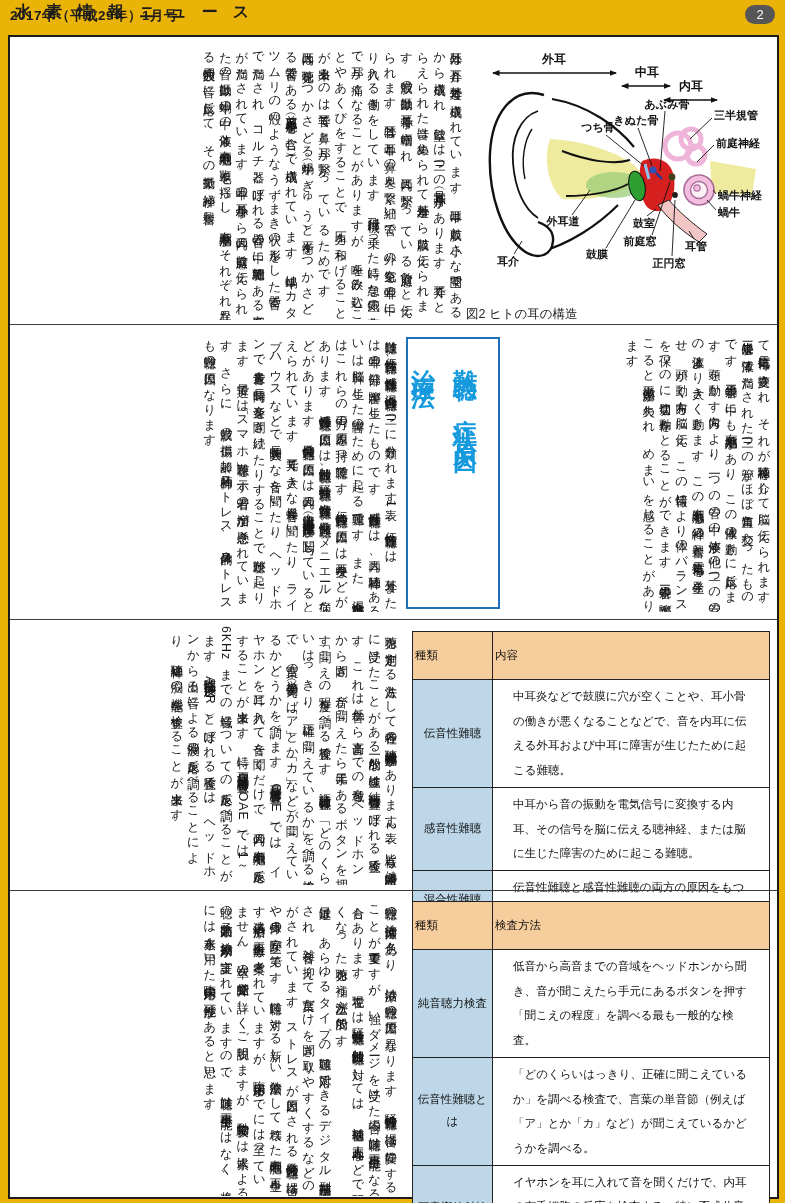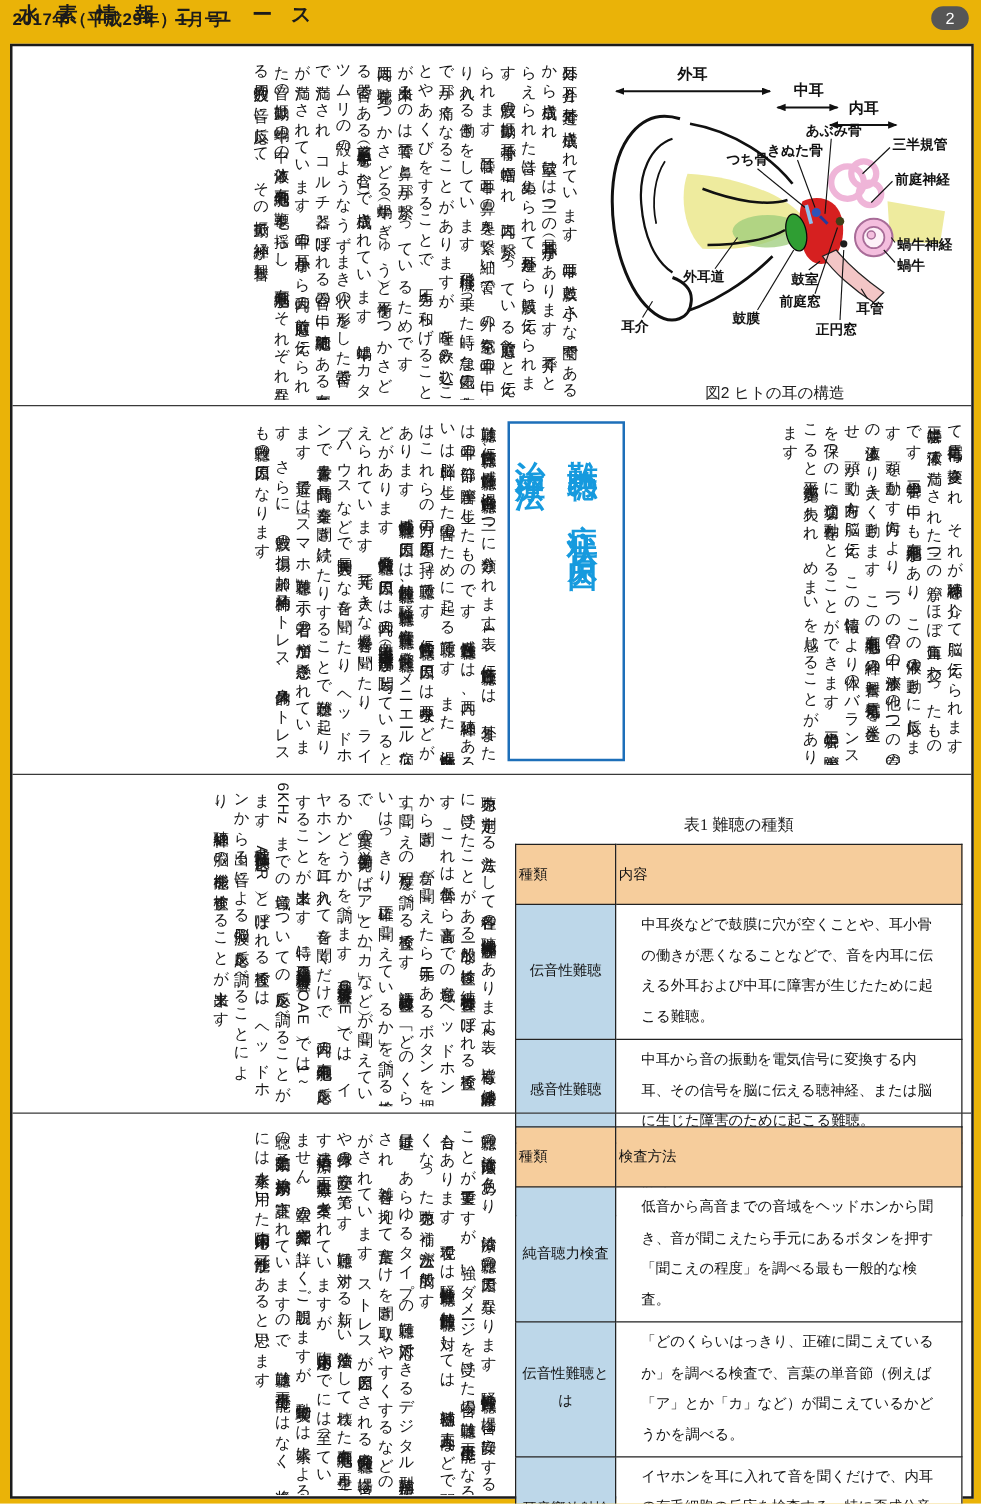--- a/index.html
+++ b/index.html
@@ -18,21 +18,21 @@
          letter-spacing:1px;color:#161616;overflow:hidden;text-align:left;}
   .vtext p{margin:0;}
   
   .sec-title{position:absolute;border:2.5px solid #1d6fb9;background:#fff;
              writing-mode:vertical-rl;color:#169ade;font-weight:bold;font-size:24px;
              letter-spacing:8px;line-height:1.75;padding:10px 12px 4px 0;box-sizing:border-box;overflow:hidden;
              font-family:"Liberation Serif",serif;}
   .sec-title p{margin:0;}
   
   .figure{position:absolute;}
-  .fig-caption{position:absolute;left:0;right:0;bottom:0;text-align:center;font-size:12.5px;color:#222;}
+  .fig-caption{position:absolute;left:0;right:0;bottom:0;text-align:left;font-size:12.5px;color:#222;}
   svg text{font-family:"Liberation Sans",sans-serif;}
   .svg-label{font-size:11px;font-weight:bold;fill:#111;}
   .svg-region{font-size:12px;font-weight:bold;fill:#111;}
   
   .tbl-wrap{position:absolute;}
   .tbl-caption{text-align:center;font-size:13px;font-family:"Liberation Serif",serif;color:#222;}
   table.data{border-collapse:collapse;margin:6px 0 0 4px;width:358px;table-layout:fixed;
              font-family:"Liberation Serif",serif;font-size:11.5px;color:#111;}
   table.data th,table.data td{border:1.5px solid #222;vertical-align:middle;}
   table.data th{background:#f6cd9c;font-weight:normal;text-align:left;padding:16px 2px;}
@@ -158,21 +158,20 @@
       <p>難聴は伝音性難聴、感音性難聴、混合性難聴の三つに分類されます（表1）。伝音性難聴とは、外耳または中耳の部分に障害が生じたものです。感音性難聴とは、内耳、聴神経、あるいは脳幹に生じた障害のために起こる難聴です。また、混合性難聴とはこれらの両方の原因を持つ難聴です。伝音性難聴の原因には中耳炎などがあります。感音性難聴の原因には加齢性難聴、騒音性難聴、音響性難聴、突発性難聴、メニエール病などがあります。突発性難聴の原因には内耳の血流障害（虚血再灌流障害）が関与していると考えられています。耳元で大きな爆発音を聞いたり、ライブハウスなどで長時間大きな音を聞いたり、ヘッドホンで大音量を長時間、音楽を聞き続けたりすることで難聴が起こります。最近では「スマホ難聴」を示す若者の増加が懸念されています。さらに、鼓膜の損傷、加齢、精神的ストレス、身体的ストレスも難聴の原因になります。</p>
     </div>
 
     <div class="divider" style="top:582px;"></div>
 
     <div class="vtext" style="left:3px;top:589px;width:386px;height:259px;">
       <p>聴力を判定する方法として各種の聴覚機能検査があります（表2）。皆様も健康診断の時に受けたことがある一般的な検査は純音聴力検査と呼ばれる検査です。これは低音から高音までの音域をヘッドホンから聞き、音が聞こえたら手元にあるボタンを押す「聞こえの程度」を調べる検査です。語音聴力検査は、「どのくらいはっきり、正確に聞こえているか」を調べる検査で、言葉の単音節（例えば「ア」とか「カ」など）が聞こえているかどうかを調べます。耳音響放射検査（OAE）では、イヤホンを耳に入れて音を聞くだけで、内耳の有毛細胞の反応を検査することが出来ます。特に歪成分音響放射検査（DPOAE）では1～6KHzまでの音域についての反応を調べることが出来ます。聴性脳幹反応（ABR）と呼ばれる検査では、ヘッドホンから出る音による脳波の反応を調べることにより、聴神経や脳の機能を検査することが出来ます。</p>
     </div>
 
     <div class="tbl-wrap" style="left:398px;top:588px;width:366px;">
-      <div class="tbl-caption" style="padding-top:26px;">表1 難聴の種類</div>
       <table class="data">
         <colgroup>
             <col class="c-type">
             <col>
           </colgroup>
         <tbody>
             <tr>
           <th>種類</th>
           <th>内容</th>
         </tr>

